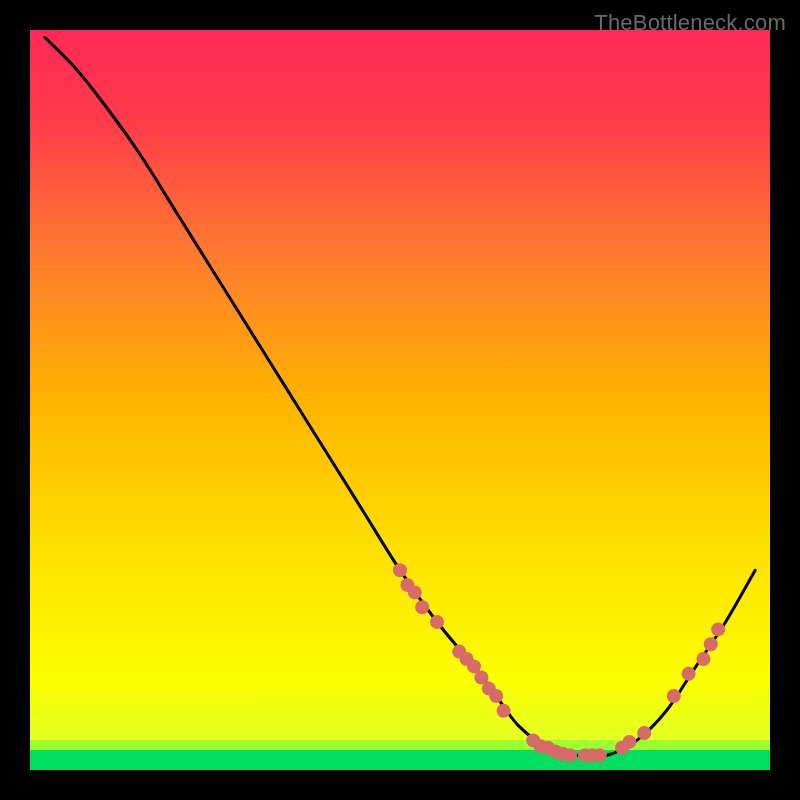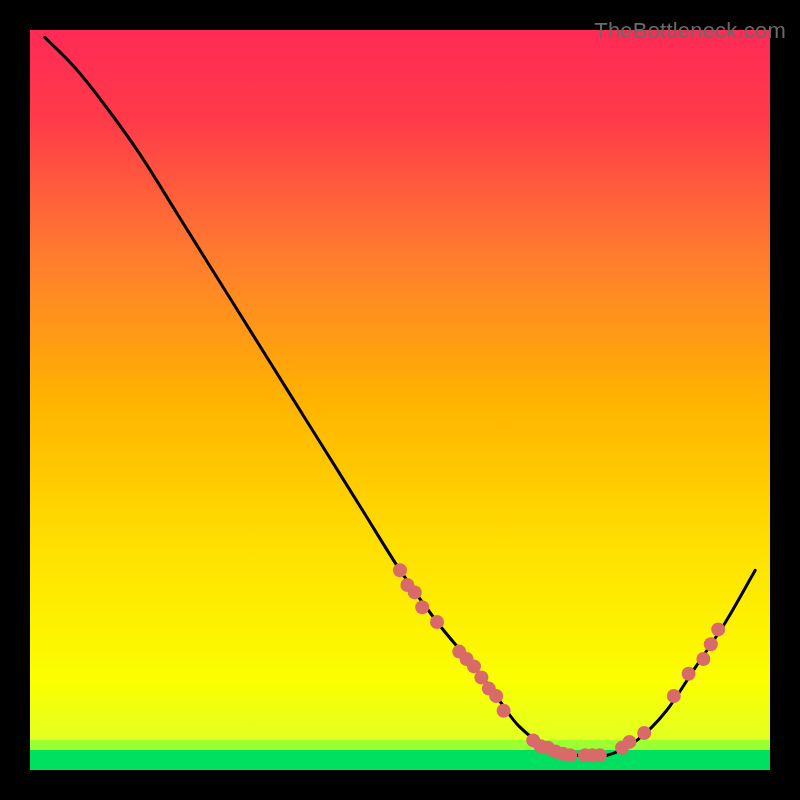--- a/index.html
+++ b/index.html
@@ -12,21 +12,21 @@
     overflow: hidden;
   }
   .frame {
     position: relative;
     width: 800px;
     height: 800px;
     background: #000;
   }
   .watermark {
     position: absolute;
-    top: 18px;
+    top: 10px;
     right: 14px;
     color: #6a6a6a;
     font-size: 22px;
     font-weight: 500;
     letter-spacing: 0.2px;
     z-index: 10;
   }
   .plot {
     position: absolute;
     left: 30px;

